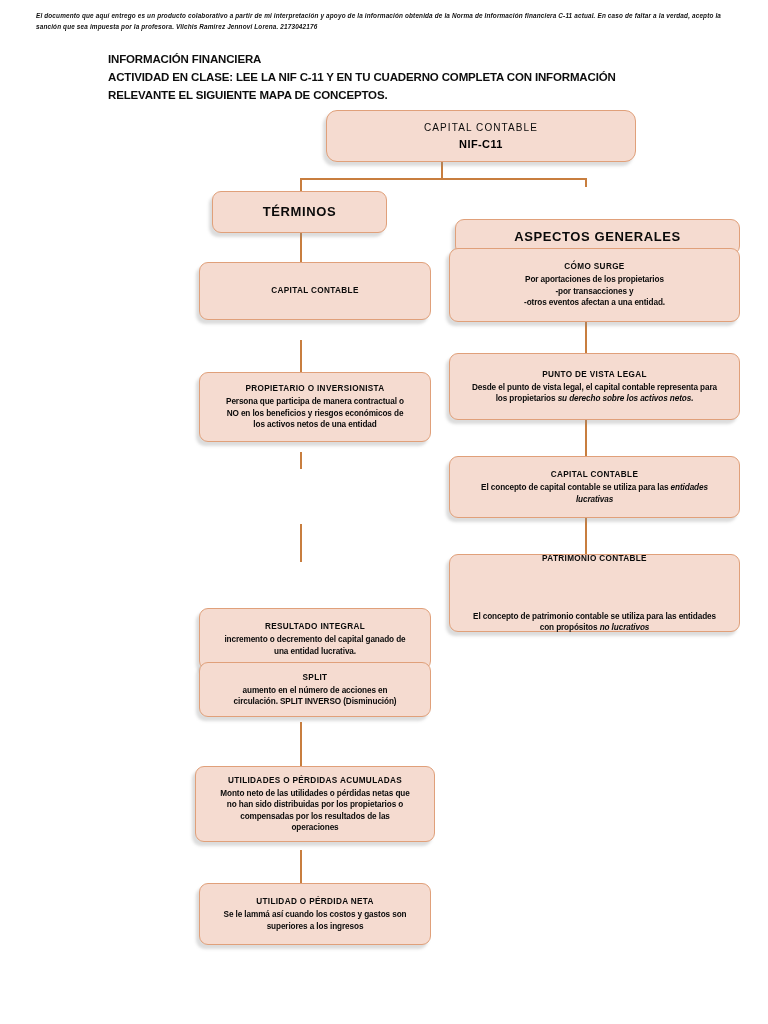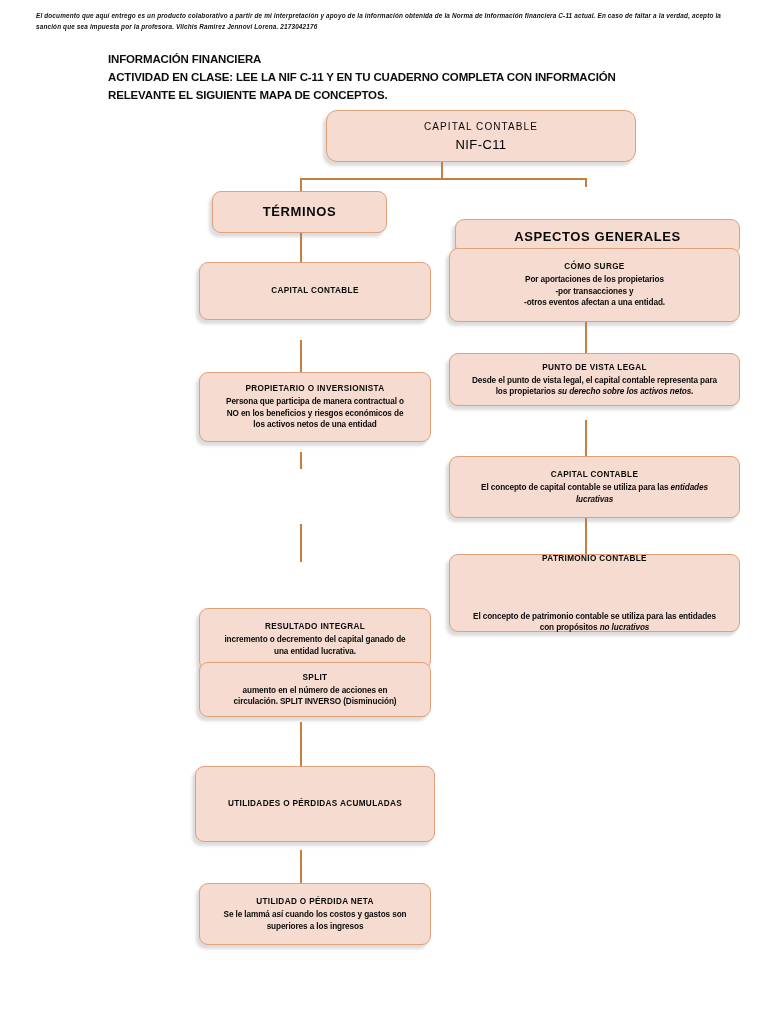--- a/index.html
+++ b/index.html
@@ -107,22 +107,22 @@
   .node.root {
     border-radius: 11px;
   }
   .node.root .heading {
     font-weight: normal;
     font-size: 10px;
     letter-spacing: 1.1px;
     margin-bottom: 4px;
   }
   .node.root .sub {
-    font-weight: normal;
-    font-size: 13px;
+    font-weight: bold;
+    font-size: 11px;
     letter-spacing: 0.4px;
   }
 
   
   .node.branch .heading {
     font-size: 13px;
     font-weight: bold;
     letter-spacing: 0.6px;
     margin-bottom: 0;
   }
@@ -191,35 +191,36 @@
       <div class="body">incremento o decremento del capital ganado de una entidad lucrativa.</div>
     </div>
 
     <div class="node" style="left:199px; top:662px; width:232px; height:55px;">
       <div class="heading">SPLIT</div>
       <div class="body">aumento en el número de acciones en circulación. SPLIT INVERSO (Disminución)</div>
     </div>
 
     <div class="node" style="left:195px; top:766px; width:240px; height:76px;">
       <div class="heading">UTILIDADES O PÉRDIDAS ACUMULADAS</div>
+      <div class="body">Monto neto de las utilidades o pérdidas netas que no han sido distribuidas por los propietarios o compensadas por los resultados de las operaciones</div>
     </div>
 
     <div class="node" style="left:199px; top:883px; width:232px; height:62px;">
       <div class="heading">UTILIDAD O PÉRDIDA NETA</div>
       <div class="body">Se le lammá así cuando los costos y gastos son superiores a los ingresos</div>
     </div>
 
     <div class="node" style="left:449px; top:248px; width:291px; height:74px;">
       <div class="heading">CÓMO SURGE</div>
       <div class="body">
         <span>Por aportaciones de los propietarios<br>-por transacciones y<br>-otros eventos afectan a una entidad.</span>
       </div>
     </div>
 
-    <div class="node" style="left:449px; top:353px; width:291px; height:53px;align-items:center;">
+    <div class="node" style="left:449px; top:353px; width:291px; height:67px;align-items:center;">
       <div class="heading">PUNTO DE VISTA LEGAL</div>
       <div class="body">
         <span>Desde el punto de vista legal, el capital contable representa para los propietarios </span><span class="it">su derecho sobre los activos netos.</span>
       </div>
     </div>
 
     <div class="node" style="left:449px; top:456px; width:291px; height:62px;">
       <div class="heading">CAPITAL CONTABLE</div>
       <div class="body">
         <span>El concepto de capital contable se utiliza para las </span><span class="it">entidades lucrativas</span>

